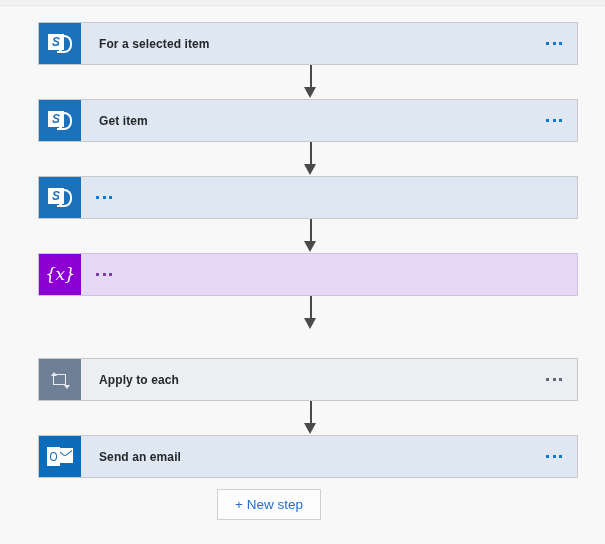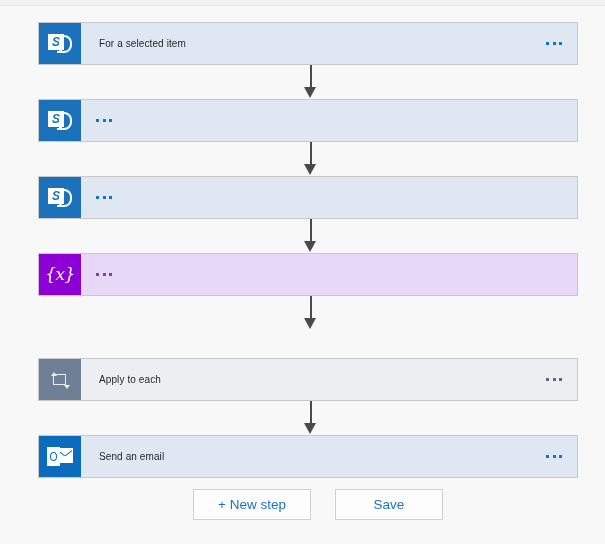--- a/index.html
+++ b/index.html
@@ -59,24 +59,25 @@
   .card-icon.sharepoint { background: #1b72bb; }
   .card-icon.outlook    { background: #0a6cbb; }
   .card-icon.variable   { background: #8d00d4; }
   .card-icon.loop       { background: #6f8096; }
 
   .card-label {
     flex: 1;
     display: flex;
     align-items: center;
     padding-left: 18px;
-    font-size: 10px;
+    font-size: 12px;
     color: #25282b;
     letter-spacing: 0.1px;
     white-space: nowrap;
+    font-weight: bold;
   }
   .card-menu {
     width: 46px;
     min-width: 46px;
     display: flex;
     align-items: center;
     justify-content: center;
     gap: 3.5px;
     cursor: pointer;
   }
@@ -213,21 +214,21 @@
     color: #1f6fd0;
     font-size: 13.5px;
     font-family: "Liberation Sans", sans-serif;
     display: flex;
     align-items: center;
     justify-content: center;
     cursor: pointer;
     box-sizing: border-box;
     padding: 0;
   }
-  .btn.newstep { width: 118px; }
+  .btn.newstep { width: 104px; margin-left: 24px; }
   .btn.save    { width: 108px; }
 </style>
 </head>
 <body>
 
 <div id="canvas">
 
   <div class="top-strip"></div>
 
   <div class="flow">
@@ -258,20 +259,21 @@
     <div class="card">
       <div class="card-icon sharepoint">
         <div class="sp-glyph">
           <div class="sp-tile">S</div>
           <div class="sp-arc"></div>
           <div class="sp-dot d1"></div>
           <div class="sp-dot d2"></div>
           <div class="sp-dot d3"></div>
         </div>
       </div>
+      <div class="card-label">Get item</div>
       <div class="card-menu">
           <i></i>
           <i></i>
           <i></i>
         </div>
     </div>
 
     <div class="connector">
       <div class="line"></div>
         <div class="head"></div>
@@ -350,16 +352,15 @@
           <i></i>
           <i></i>
           <i></i>
         </div>
     </div>
 
   </div>
 
   <div class="actions">
     <button class="btn newstep">+ New step</button>
-    <button class="btn save">Save</button>
   </div>
 
 </div>
 
 </body></html>

